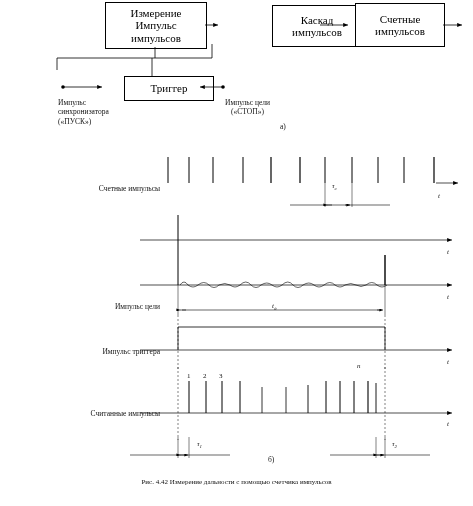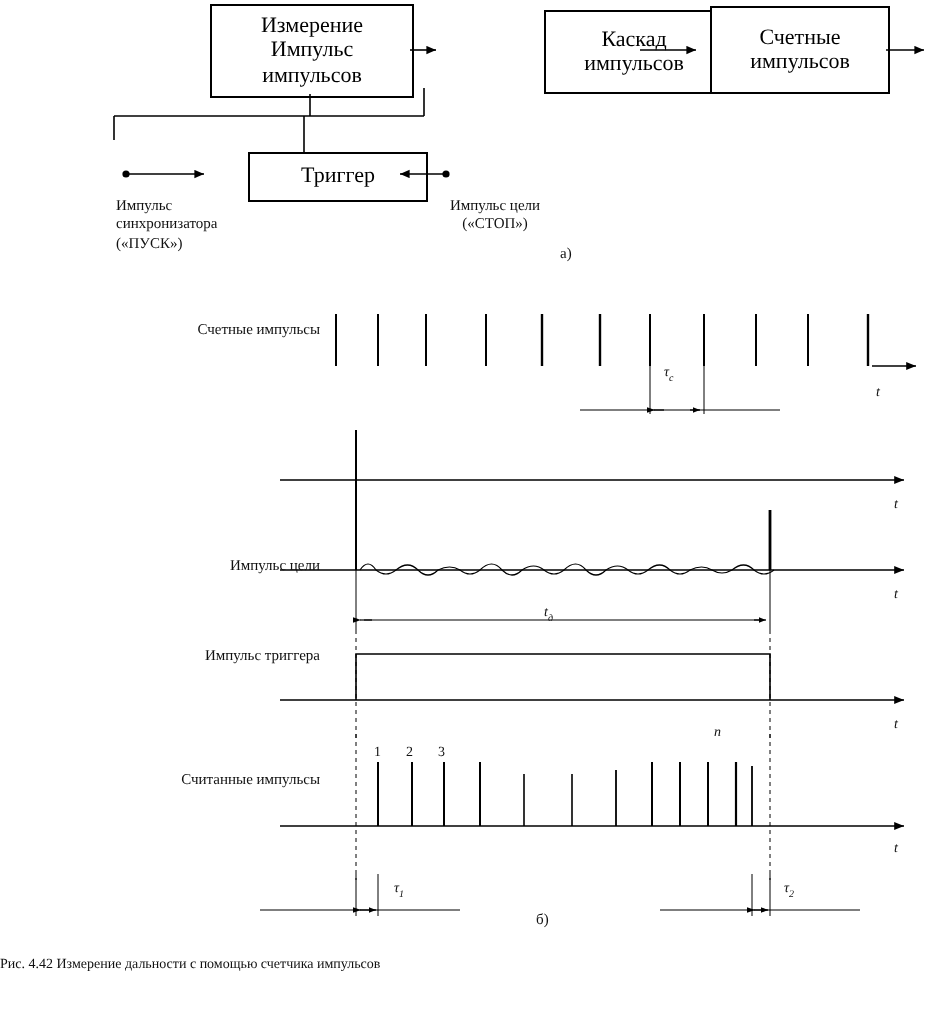--- a/index.html
+++ b/index.html
@@ -9,26 +9,26 @@
 
   .box{position:absolute;border:1px solid #000;background:#fff;
        display:flex;align-items:center;justify-content:center;
        text-align:center;line-height:1.12;font-size:11px;
        font-family:"Liberation Serif", serif;}
   .box span{display:block;}
 
   .lbl{position:absolute;font-size:7.5px;color:#111;line-height:1.25;
        font-family:"Liberation Serif", serif;white-space:pre;}
   .wlbl{position:absolute;font-size:7.5px;color:#111;text-align:right;
-        font-family:"Liberation Serif", serif;white-space:nowrap;}
+        font-family:"Liberation Serif", serif;white-space:nowrap;margin-top:24px;}
   .sym{position:absolute;font-size:7px;font-style:italic;color:#111;
        font-family:"Liberation Serif", serif;}
   .num{position:absolute;font-size:7px;color:#111;
        font-family:"Liberation Serif", serif;}
-  .cap{position:absolute;font-size:7px;color:#111;
+  .cap{position:absolute;font-size:7px;color:#111;text-align:center;
        width:473px;left:0;font-family:"Liberation Serif", serif;}
   .panellbl{position:absolute;font-size:7.5px;color:#111;
        font-family:"Liberation Serif", serif;}
 </style>
 </head>
 <body>
 
 <div id="fig">
 
   <div class="box" style="left:105px;top:2px;width:100px;height:45px;">

